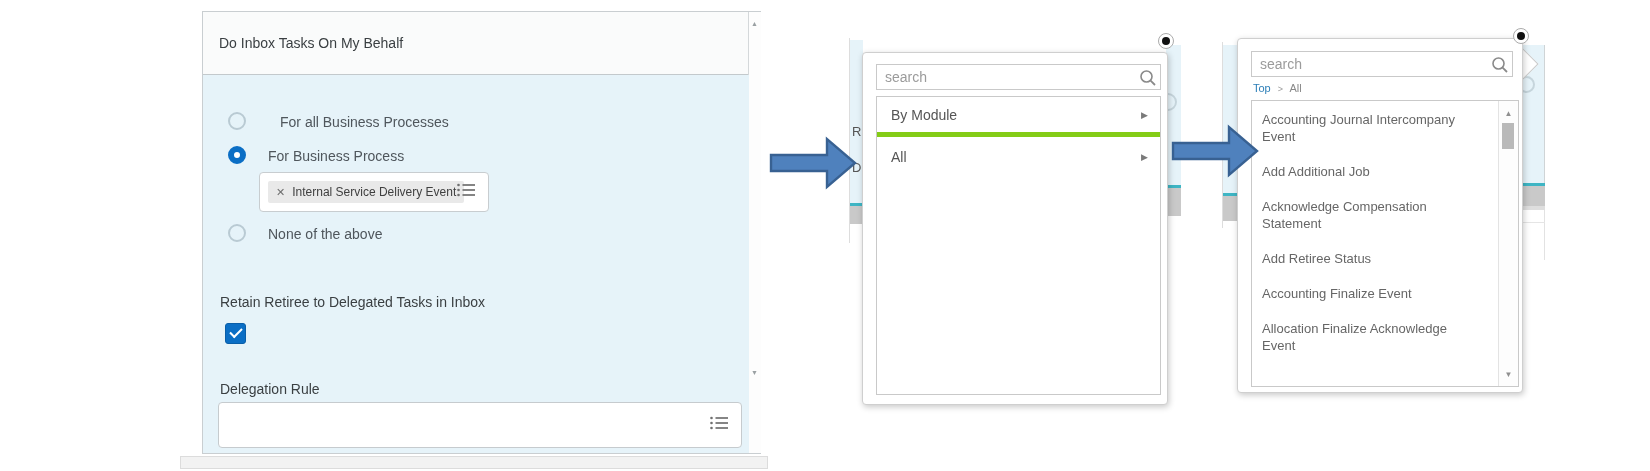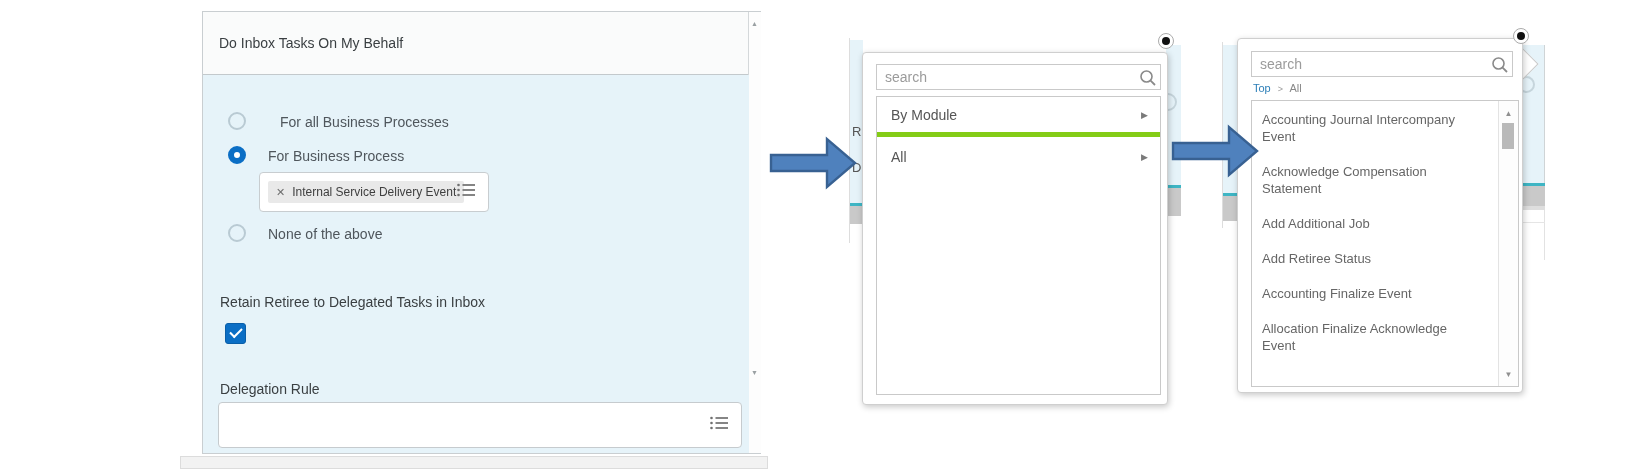--- a/index.html
+++ b/index.html
@@ -218,22 +218,22 @@
       </span>
     </div>
     <div class="crumbs" style="left:15px;top:43px;">
       <span class="crumb-root">Top</span>
       <span class="crumb-sep">&gt;</span>
       <span class="crumb-cur">All</span>
     </div>
     <div class="listbox" style="left:13px;top:61px;width:268px;height:287px;">
       <div class="bp-items">
         <div class="bp-item">Accounting Journal Intercompany Event</div>
+        <div class="bp-item">Add Additional Job</div>
         <div class="bp-item">Acknowledge Compensation Statement</div>
-        <div class="bp-item">Add Additional Job</div>
         <div class="bp-item">Add Retiree Status</div>
         <div class="bp-item">Accounting Finalize Event</div>
         <div class="bp-item">Allocation Finalize Acknowledge Event</div>
       </div>
       <div class="scrollcol">
         <span class="sc-arrow" style="top:9px;">▲</span>
         <div class="sc-thumb"></div>
         <span class="sc-arrow" style="bottom:7px;">▼</span>
       </div>
     </div>

